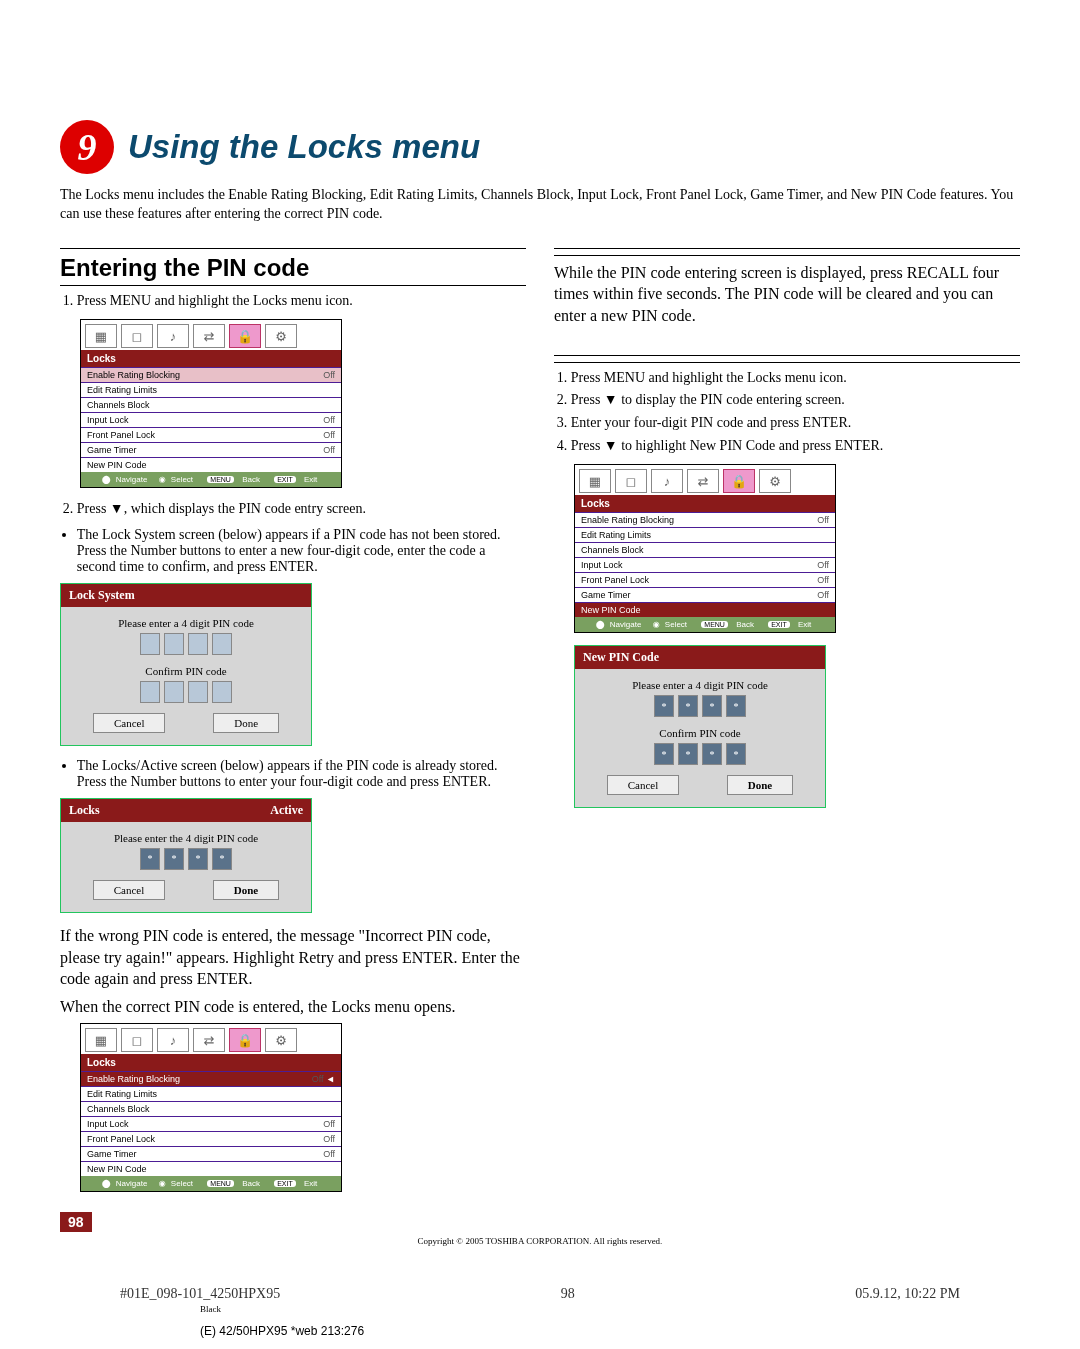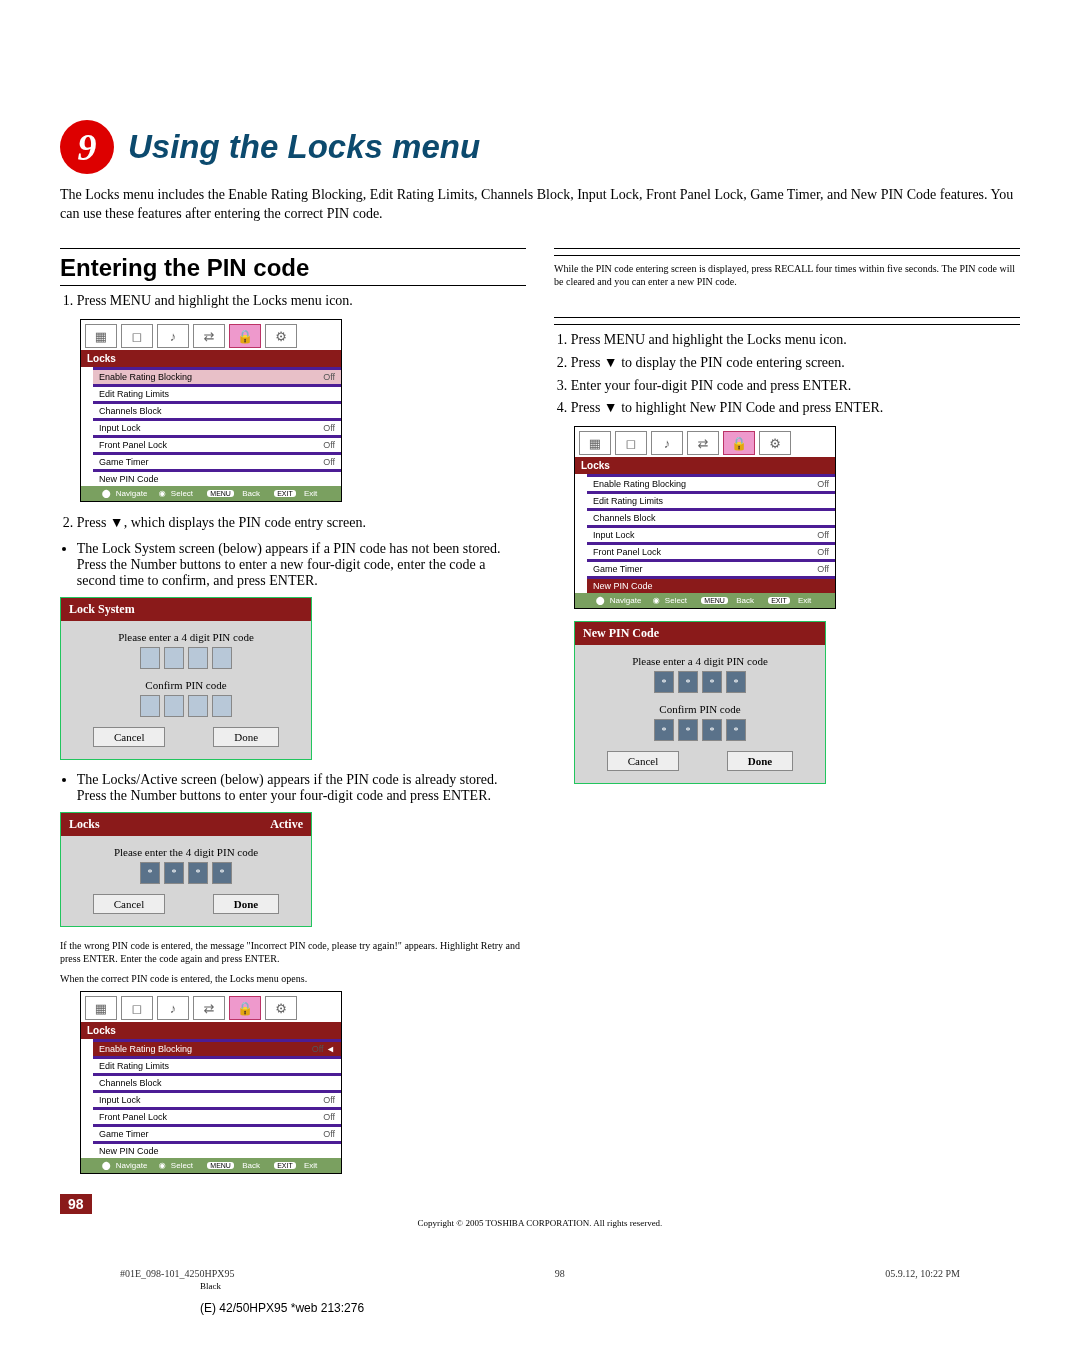--- a/index.html
+++ b/index.html
@@ -54,21 +54,21 @@
   h2.section {
     font-family: Arial, Helvetica, sans-serif;
     font-weight: bold;
     font-size: 24px;
     margin: 0 0 4px 0;
     line-height: 1.1;
   }
   ol.steps { margin: 4px 0 8px 1.2em; padding: 0; }
   ol.steps li { margin: 4px 0; font-size: 14px; line-height: 1.35; }
   ul.bullets { margin: 4px 0 8px 1.2em; padding: 0; list-style: disc; }
-  p.body { margin: 6px 0; font-size: 10px; line-height: 1.35; }
+  p.body { margin: 6px 0; font-size: 16px; line-height: 1.35; }
 
   
   .osd-menu {
     width: 260px;
     border: 1px solid #000;
     margin: 6px 0 12px 20px;
     font-family: Arial, Helvetica, sans-serif;
     font-size: 9px;
     background: #fff;
   }
@@ -78,21 +78,21 @@
     padding: 4px 4px 2px 4px;
     background: #fff;
   }
   .osd-icon {
     width: 30px; height: 22px; border: 1px solid #888;
     display:flex; align-items:center; justify-content:center;
     font-size:13px; color:#666;
   }
   .osd-icon.sel { background:#e9c; border-color:#b36; color:#700; }
   .osd-title-bar { background:#8a1a1a; color:#fff; padding:3px 6px; font-weight:bold; font-size:10px;}
-  .osd-row { display:flex; justify-content:space-between; padding:2px 6px; border-top:3px solid #4c1d95;margin-left:12px; }
+  .osd-row { display:flex; justify-content:space-between; padding:2px 6px; border-top:1px solid #4c1d95; }
   .osd-row .val { color:#555; }
   .osd-row.hi { background:#e8c0c8; }
   .osd-row.hi-red { background:#8a1a1a; color:#fff; }
   .osd-footer { background:#7aa060; color:#fff; padding:3px 4px; text-align:center; font-size:8px;}
   .osd-footer span { margin: 0 3px; }
   .badge { display:inline-block; background:#fff; color:#000; border-radius:3px; padding:0 3px; font-size:7px; }
 
   
   .dialog {
     width: 250px;
@@ -110,21 +110,21 @@
   .btn-row { display:flex; justify-content:space-around; margin-top:8px;}
   .btn-row .btn { background:#eee; border:1px solid #888; padding:3px 20px; font-size:11px;}
   .btn-row .btn.bold { font-weight:bold; }
 
   .page-num-badge {
     display:inline-block; background:#8a1a1a; color:#fff; font-weight:bold;
     padding:2px 8px; font-family: Arial, sans-serif; font-size:14px;
   }
   .copyright { font-size:9px; text-align:center; margin-top:4px; }
   .footer-meta {
-    display:flex; justify-content:space-between; font-size:10px; color:#333;
+    display:flex; justify-content:space-between; font-size:14px; color:#333;
     padding: 10px 120px 2px 120px;
   }
   .footer-meta2 { text-align:left; padding:0 120px 6px 200px; font-size:9px;}
   .model-line { font-family: Arial, sans-serif; font-size:12px; padding:4px 0 30px 200px; }
 </style>
 </head>
 <body>
 
 <div class="page">
 

